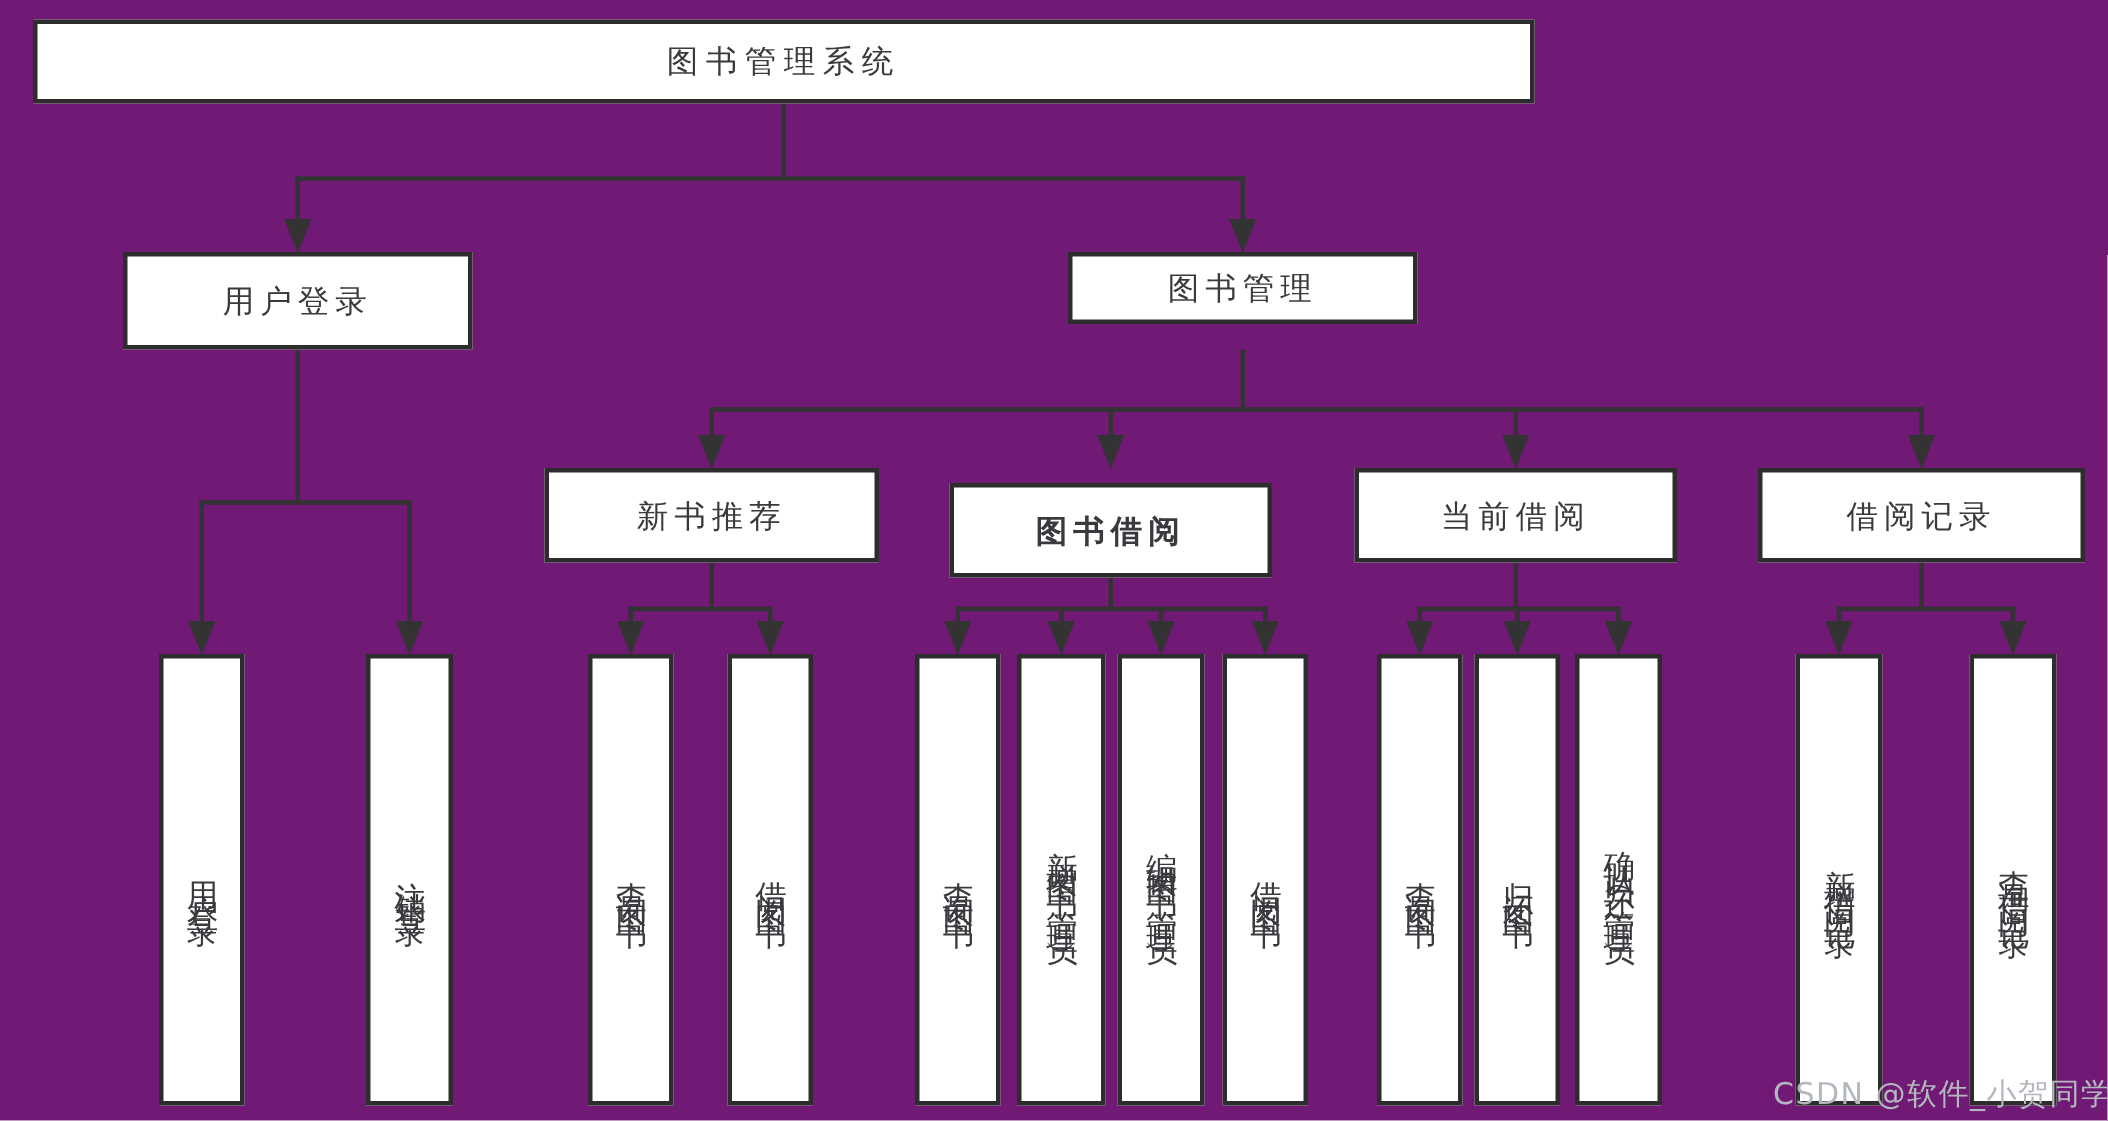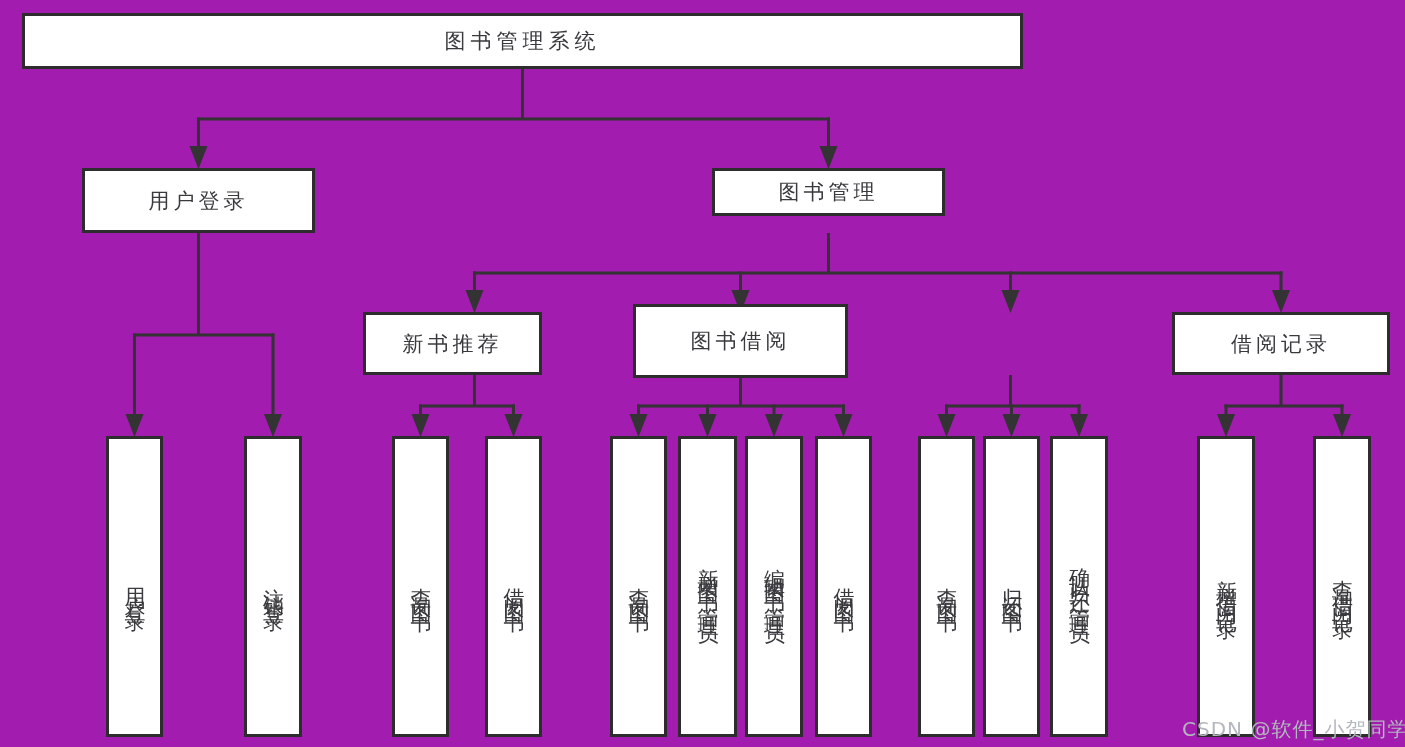--- a/index.html
+++ b/index.html
@@ -4,21 +4,21 @@
 <style>
   html, body {
     margin: 0;
     padding: 0;
     background: #ffffff;
   }
   .canvas {
     position: relative;
     width: 1405px;
     height: 747px;
-    background: #a21caf;
+    background: #701a75;
     overflow: hidden;
     font-family: "DejaVu Sans", "Liberation Sans", sans-serif;
   }
   #connectors {
     position: absolute;
     left: 0;
     top: 0;
     width: 1405px;
     height: 747px;
     z-index: 1;
@@ -116,22 +116,23 @@
       <polygon points="1217,414 1235,414 1226,437" fill="#333333"></polygon>
       <line x1="1342" y1="404.5" x2="1342" y2="415" stroke="#333333" stroke-width="3"></line>
       <polygon points="1333,414 1351,414 1342,437" fill="#333333"></polygon>
     </svg>
 
   <div class="box root" id="node-root" style="left:22px; top:13px; width:1001px; height:56px;">图书管理系统</div>
 
   <div class="box" id="node-user_login" style="left:82px; top:168px; width:233px; height:65px;">用户登录</div>
   <div class="box" id="node-book_mgmt" style="left:712px; top:168px; width:233px; height:48px;">图书管理</div>
 
-  <div class="box" id="node-new_book_rec" style="left:363px; top:312px; width:179px; height:63px;">新书推荐</div>
-  <div class="box" id="node-book_borrow" style="left:633px; top:304px; width:215px; height:74px;">图书借阅</div>
+  <div class="box" id="node-new_book_rec" style="left:363px; top:312px; width:223px; height:63px;">新书推荐</div>
+  <div class="box" id="node-book_borrow" style="left:633px; top:322px; width:215px; height:63px;font-weight:bold;">图书借阅</div>
+  <div class="box" id="node-current_borrow" style="left:903px; top:312px; width:215px; height:63px;">当前借阅</div>
   <div class="box" id="node-borrow_record" style="left:1172px; top:312px; width:218px; height:63px;">借阅记录</div>
 
   <div class="box v" id="node-leaf_user_login" style="left:106px; top:436px; width:57px; height:301px;">用户登录</div>
   <div class="box v" id="node-leaf_logout" style="left:244px; top:436px; width:58px; height:301px;">注销登录</div>
 
   <div class="box v" id="node-leaf_query_book_1" style="left:392px; top:436px; width:57px; height:301px;">查询图书</div>
   <div class="box v" id="node-leaf_borrow_book_1" style="left:485px; top:436px; width:57px; height:301px;">借阅图书</div>
 
   <div class="box v" id="node-leaf_query_book_2" style="left:610px; top:436px; width:57px; height:301px;">查询图书</div>
   <div class="box v" id="node-leaf_add_book" style="left:678px; top:436px; width:59px; height:301px;">新增图书（管理员）</div>

